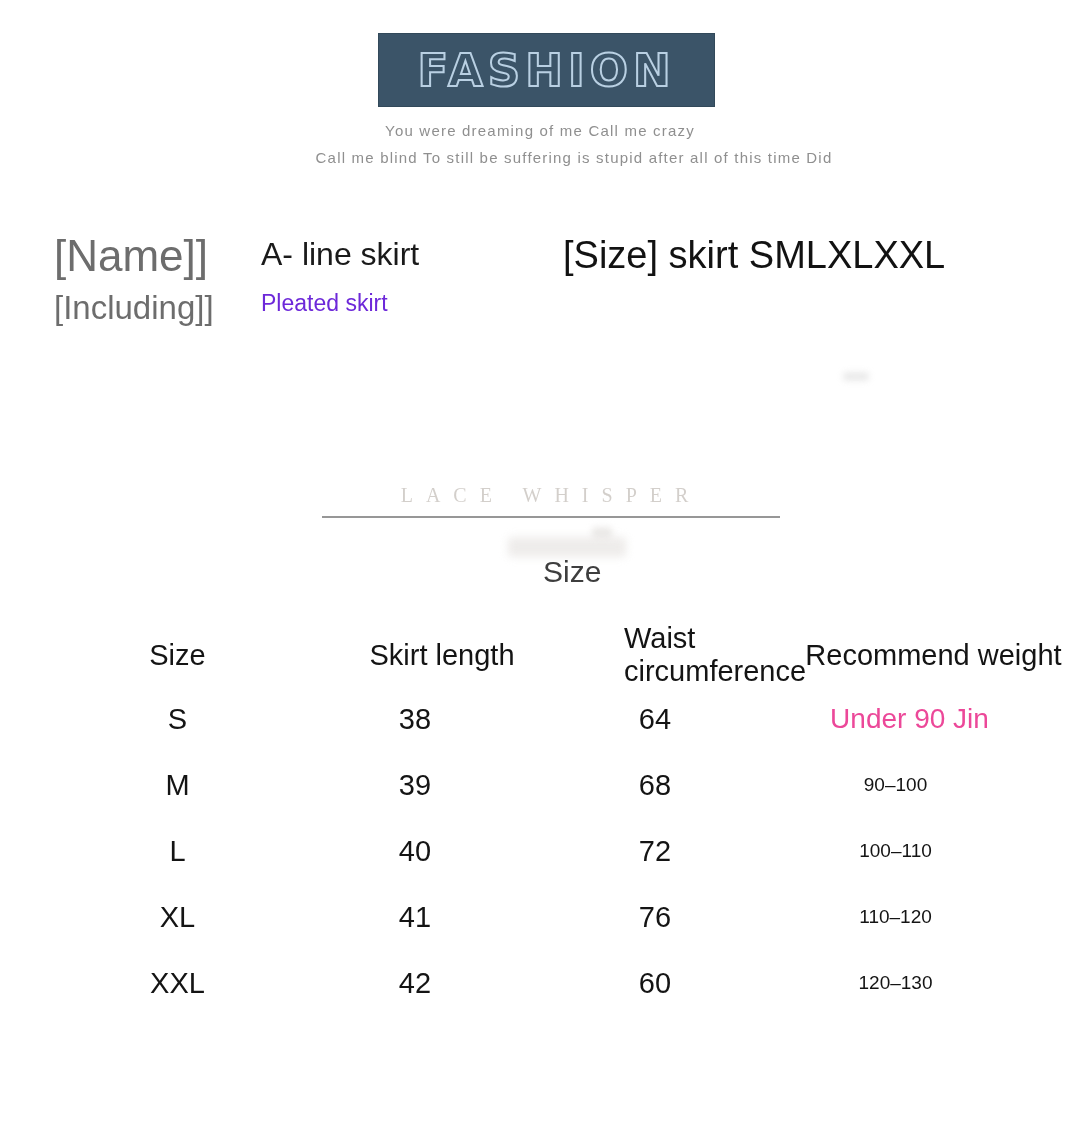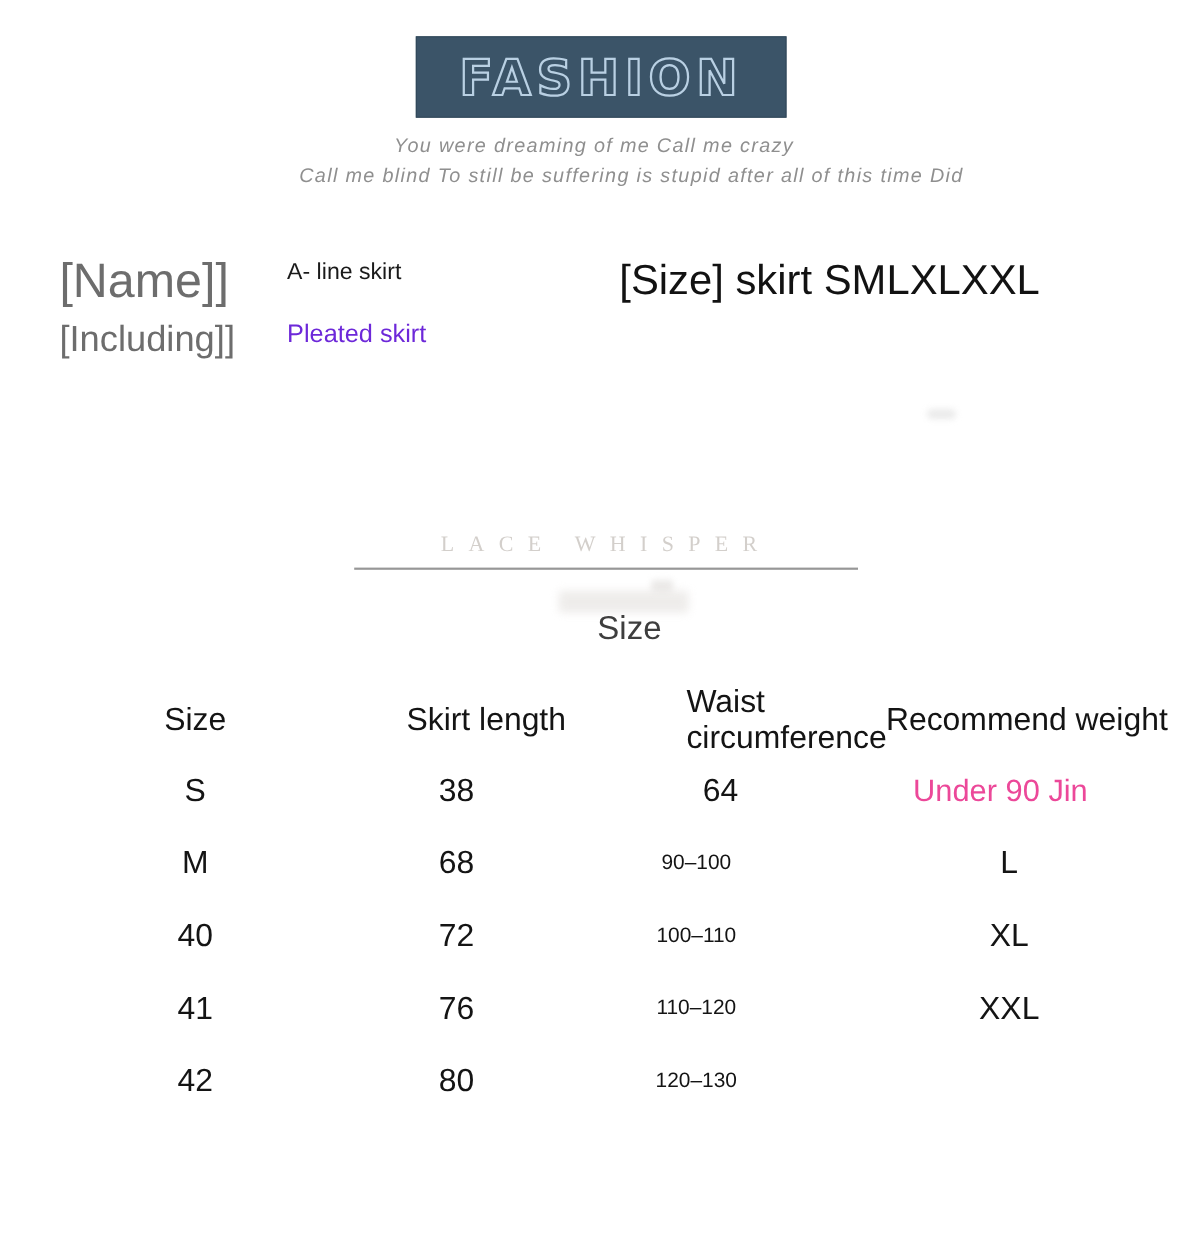--- a/index.html
+++ b/index.html
@@ -21,29 +21,29 @@
     box-sizing:border-box;
   }
   .brand{
     font-size:45px;font-weight:800;letter-spacing:5px;
     color:transparent;
     -webkit-text-stroke:2px #b9d0e3;
     font-family:"DejaVu Sans",sans-serif;
   }
   .tagline{
     left:0;width:1080px;text-align:center;
-    color:#8f8f8f;font-size:18px;letter-spacing:1.2px;font-style:italic;
+    color:#8f8f8f;font-size:15px;letter-spacing:1.2px;
   }
   .tagline1{top:122px;}
   .tagline2{top:149px;padding-left:34px;}
 
   
   .name-label{left:54px;top:231px;font-size:44px;color:#6d6d6d;}
   .including-label{left:54px;top:289px;font-size:33px;color:#6d6d6d;}
-  .name-value{left:261px;top:236px;font-size:21px;color:#1a1a1a;}
+  .name-value{left:261px;top:236px;font-size:32px;color:#1a1a1a;}
   .including-value{left:261px;top:290px;font-size:23px;color:#6d28d9;}
   .size-heading{left:563px;top:234px;font-size:38px;color:#121212;}
 
   
   .smudge{left:843px;top:372px;width:26px;height:9px;background:#d9d9d9;opacity:.55;filter:blur(3px);border-radius:4px;}
 
   
   .watermark{
     left:322px;top:484px;width:458px;text-align:center;
     font-family:"Liberation Serif",serif;
@@ -112,30 +112,31 @@
     <span class="wrap">Waist circumference</span>
   </div>
   <div class="cell hdr hdr-weight">Recommend weight</div>
 
   <div class="cell sizecol">S</div>
   <div class="cell">38</div>
   <div class="cell">64</div>
   <div class="cell weight weight-first">Under 90 Jin</div>
 
   <div class="cell sizecol">M</div>
+  <div class="cell">39</div>
   <div class="cell">68</div>
   <div class="cell weight">90–100</div>
 
   <div class="cell sizecol">L</div>
   <div class="cell">40</div>
   <div class="cell">72</div>
   <div class="cell weight">100–110</div>
 
   <div class="cell sizecol">XL</div>
   <div class="cell">41</div>
   <div class="cell">76</div>
   <div class="cell weight">110–120</div>
 
   <div class="cell sizecol">XXL</div>
   <div class="cell">42</div>
-  <div class="cell">80</div>
+  <div class="cell">60</div>
   <div class="cell weight">120–130</div>
 </div>
 
 </body></html>

